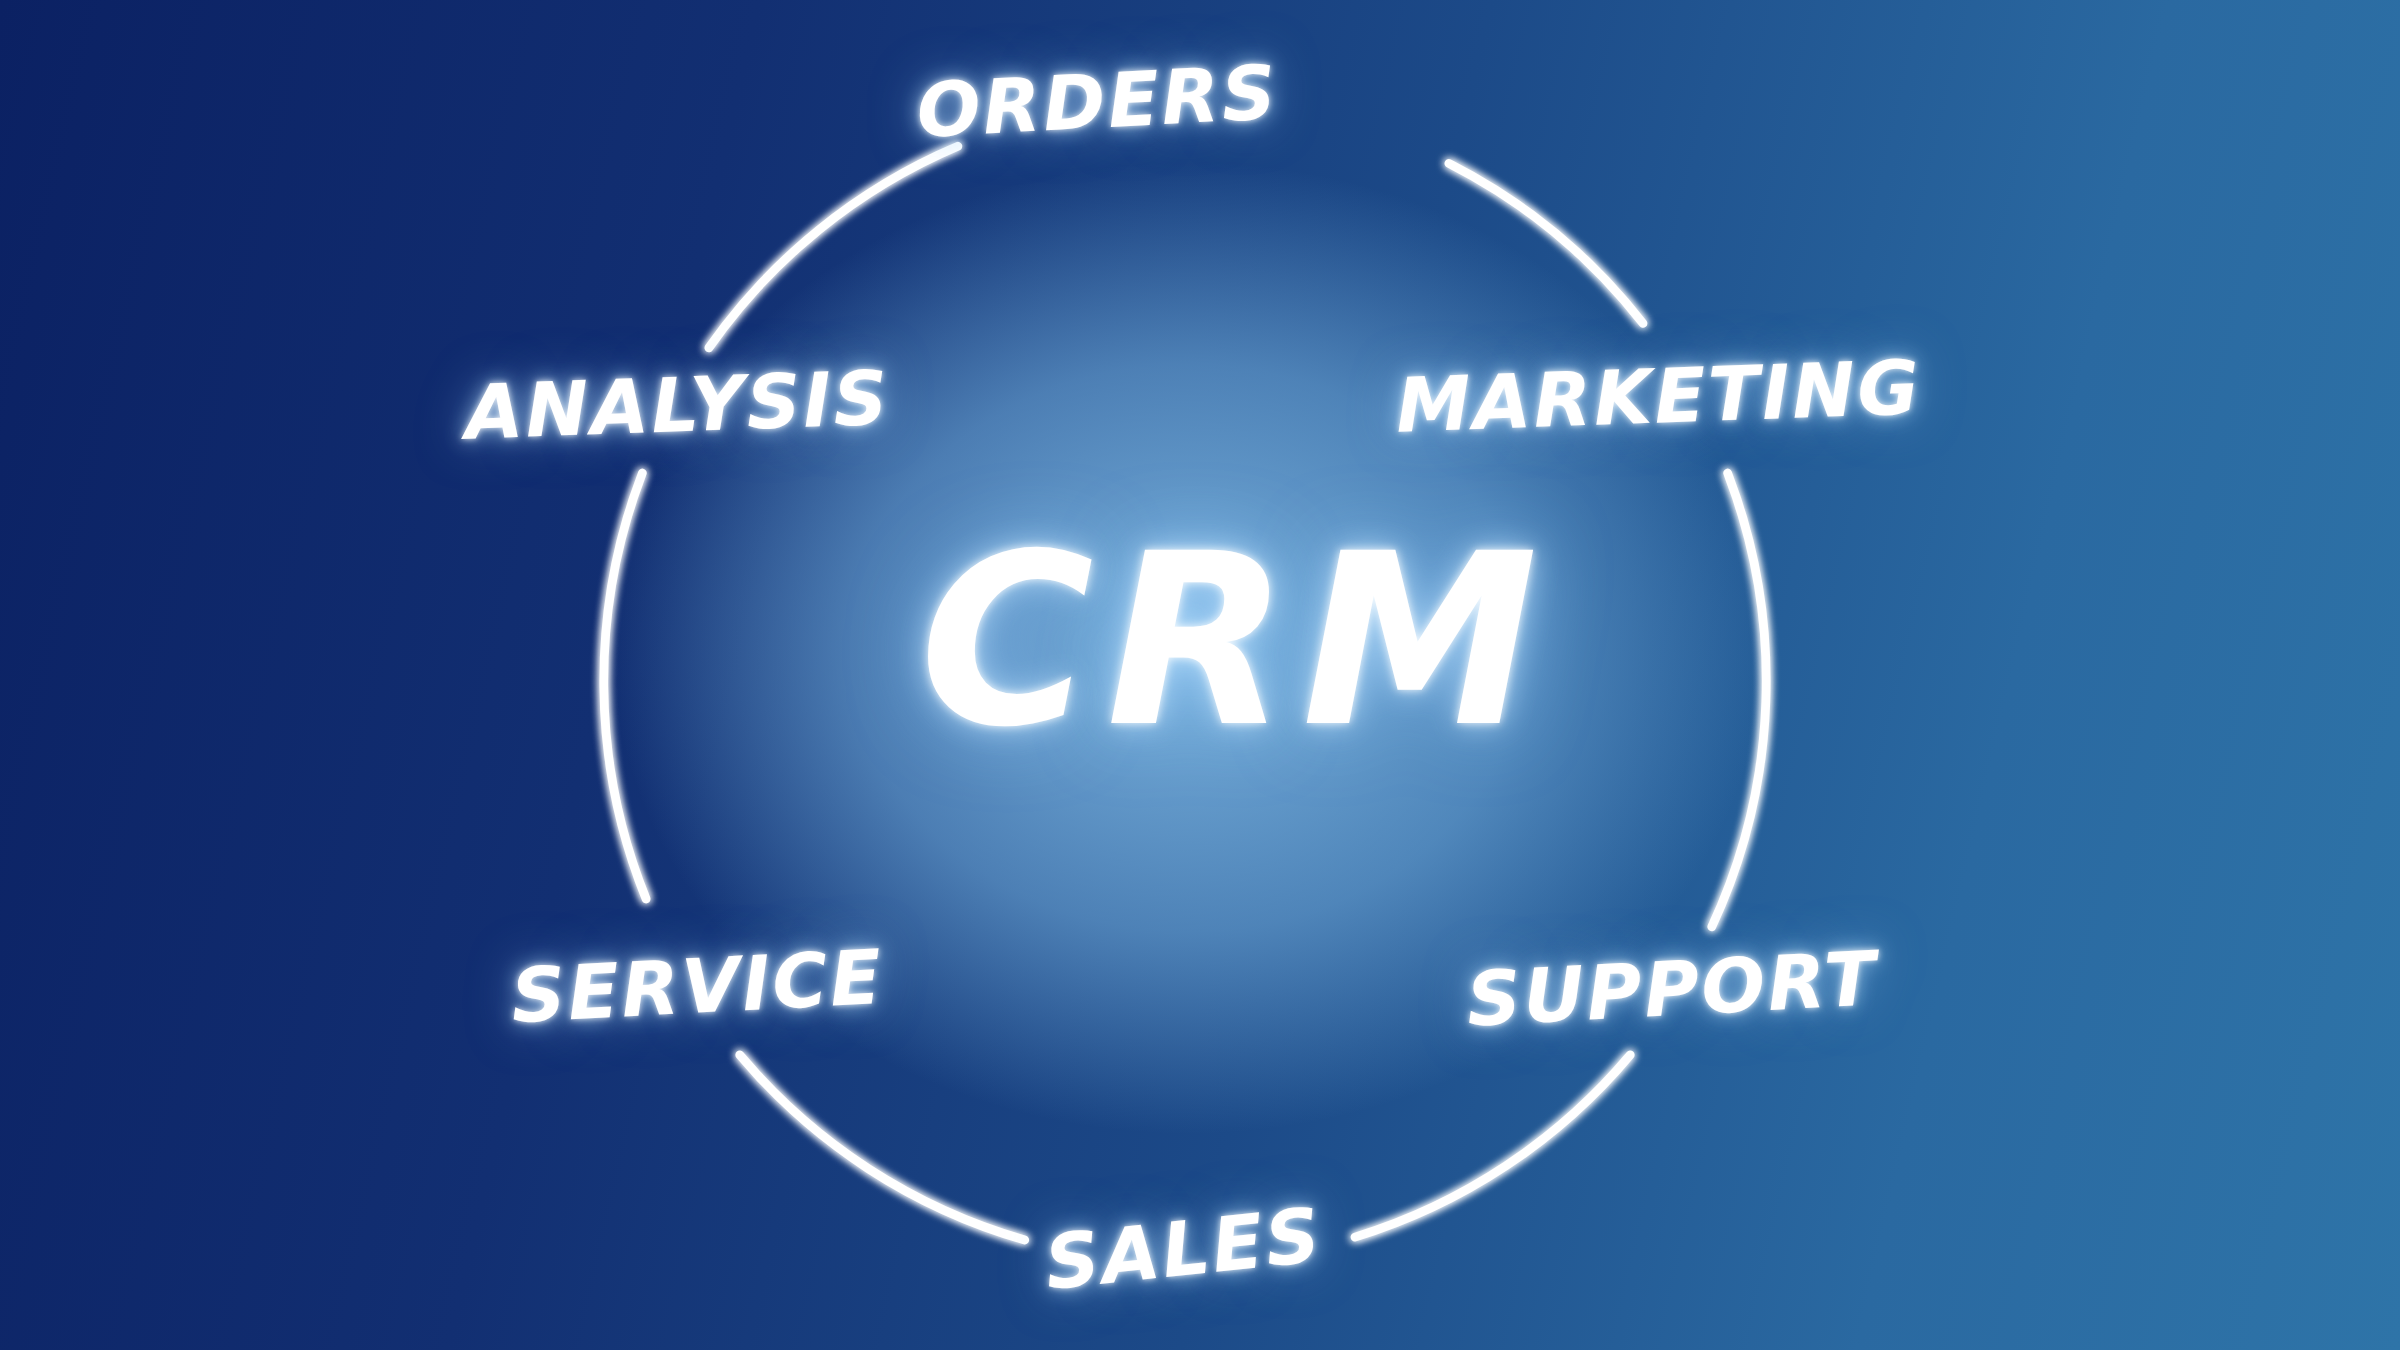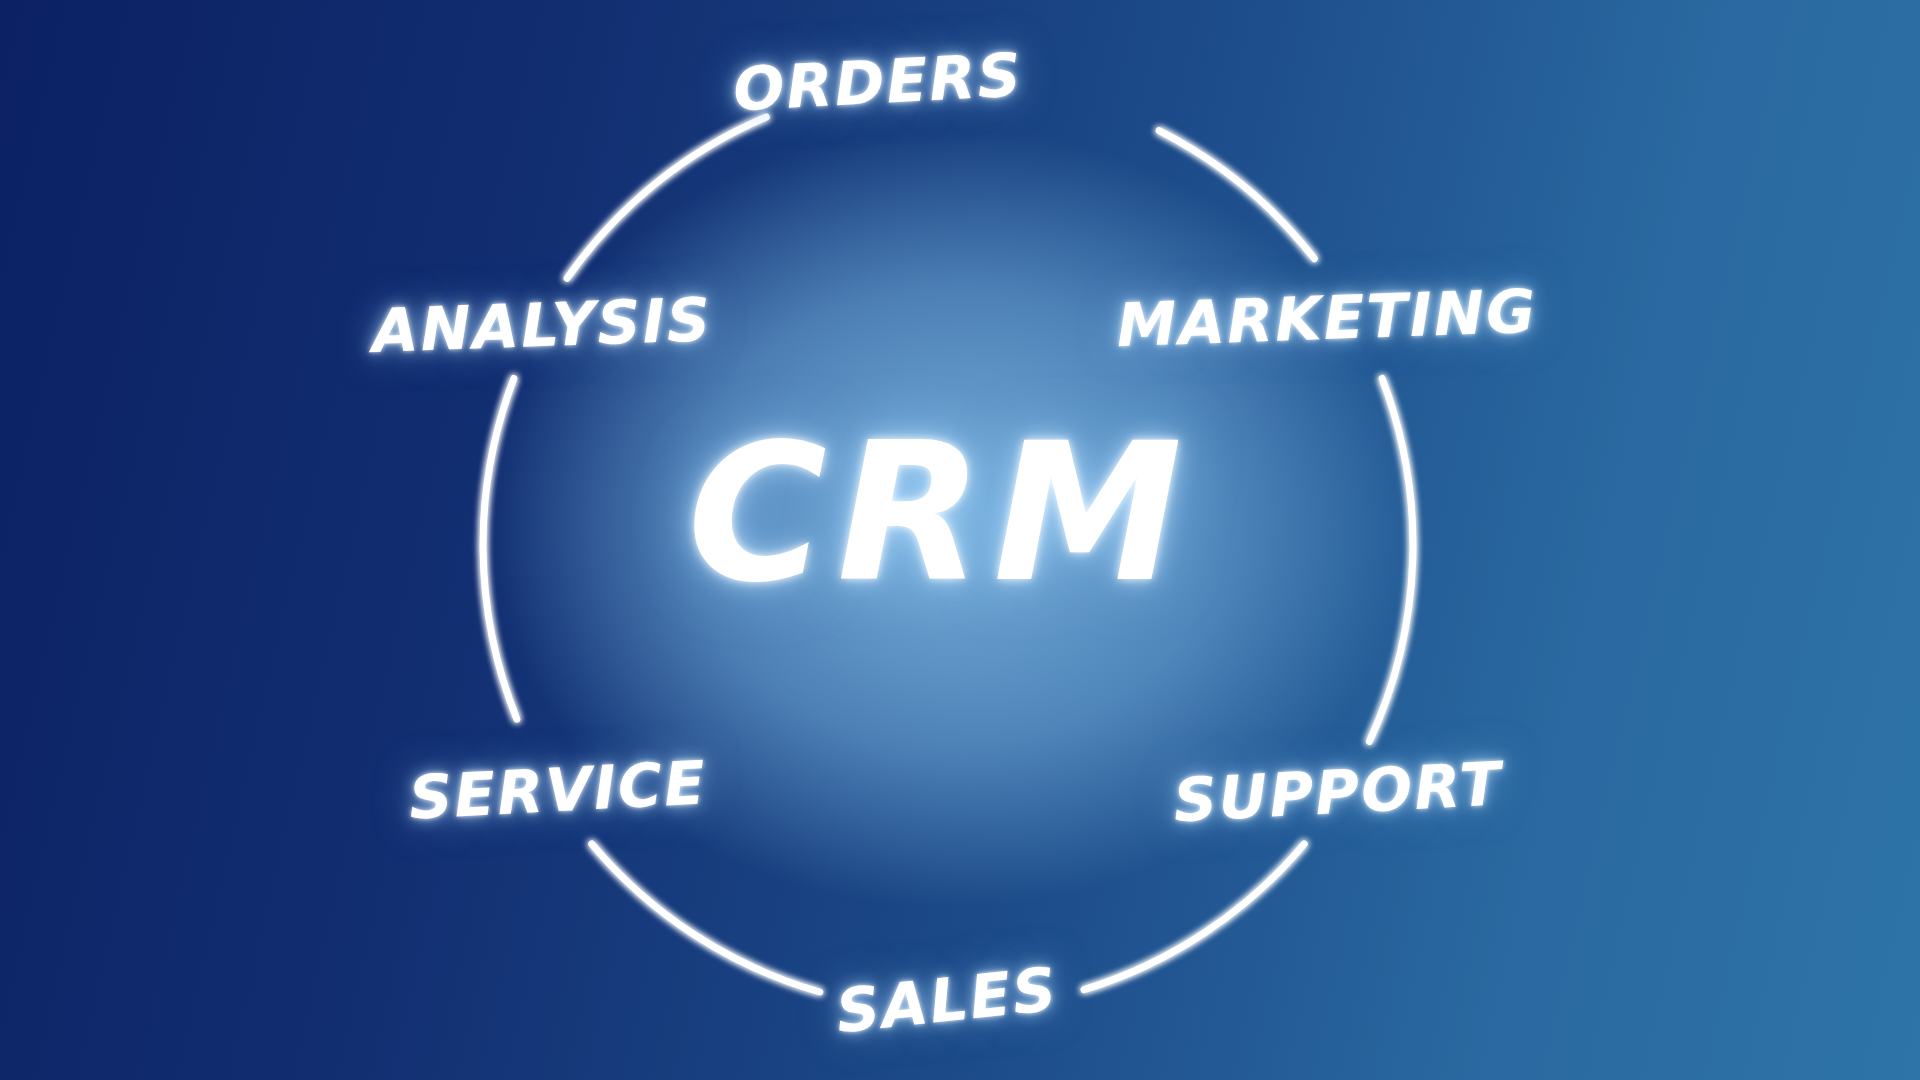--- a/index.html
+++ b/index.html
@@ -87,15 +87,15 @@
   <div class="label node-label" id="lbl-1" style="left: 1327px; top: 318px; transform: translate(-50%, -50%) rotate(-2deg);">MARKETING</div>
 
   <div class="label node-label" id="lbl-2" style="left: 542px; top: 325px; transform: translate(-50%, -50%) rotate(-2deg);">ANALYSIS</div>
 
   <div class="label node-label" id="lbl-3" style="left: 1338px; top: 792px; transform: translate(-50%, -50%) rotate(-3deg);">SUPPORT</div>
 
   <div class="label node-label" id="lbl-4" style="left: 558px; top: 790px; transform: translate(-50%, -50%) rotate(-3deg);">SERVICE</div>
 
   <div class="label node-label" id="lbl-5" style="left: 947px; top: 1000px; transform: translate(-50%, -50%) rotate(-6deg);">SALES</div>
 
-  <div class="label center-title" id="center-title" style="left: 940px; top: 513px; transform: translate(-50%, -50%) rotate(0deg);">CRM</div>
+  <div class="label center-title" id="center-title" style="left: 988px; top: 513px; transform: translate(-50%, -50%) rotate(0deg);">CRM</div>
 
 </div>
 
 </body></html>

